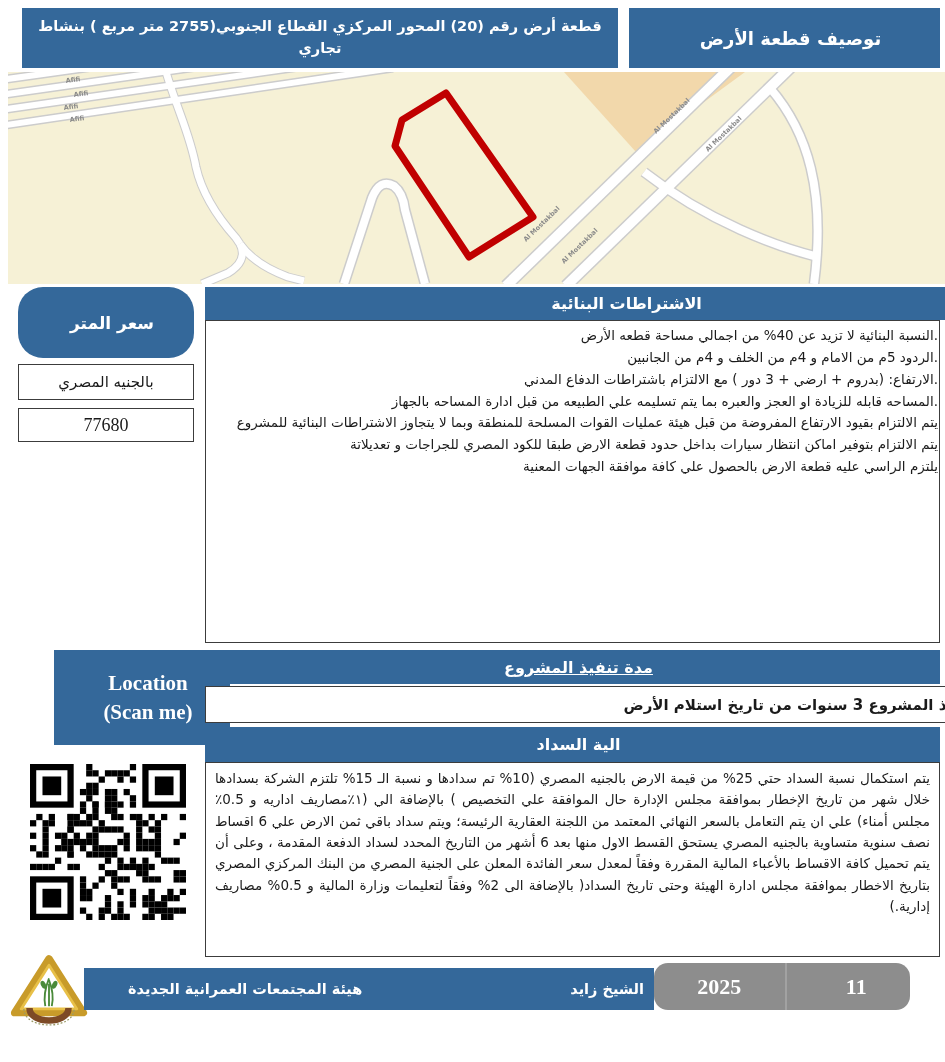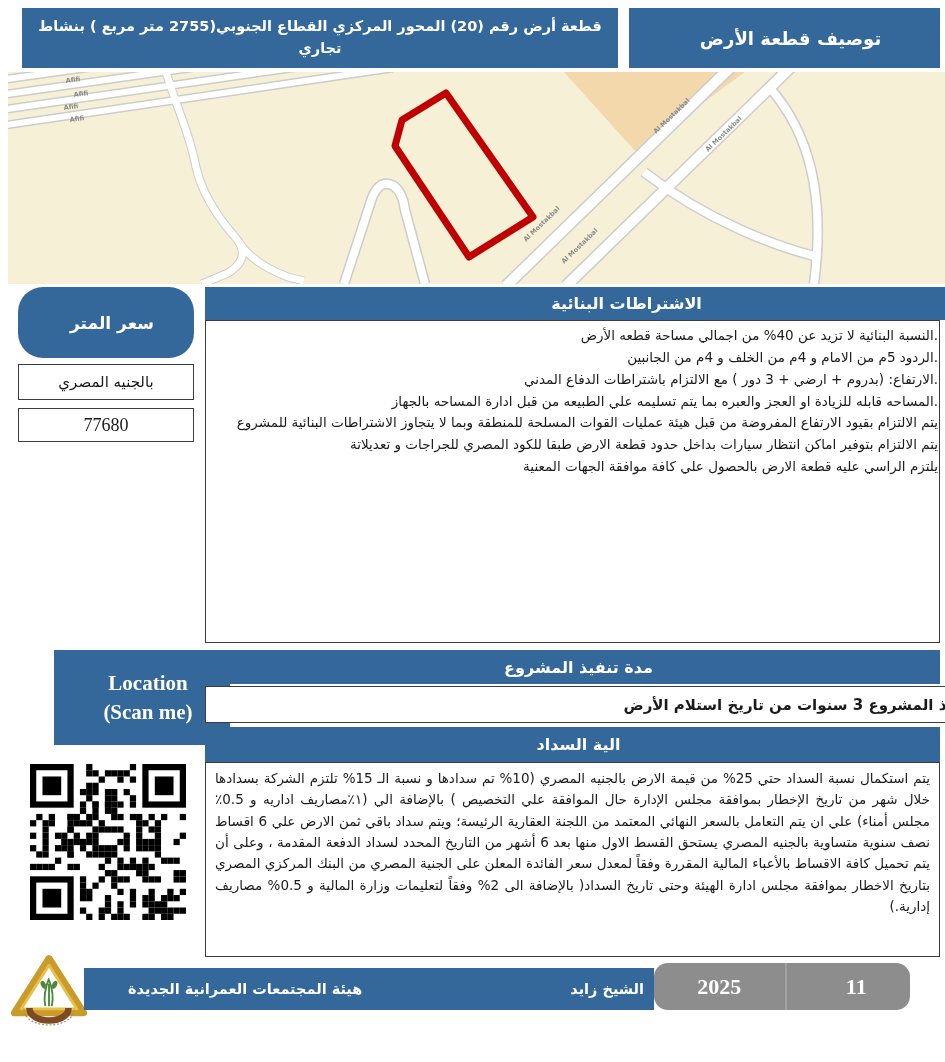--- a/index.html
+++ b/index.html
@@ -20,21 +20,21 @@
   #currency-box{left:18px;top:364px;width:176px;height:36px;display:flex;align-items:center;justify-content:center;font-size:15px;}
   #value-box{left:18px;top:408px;width:176px;height:34px;display:flex;align-items:center;justify-content:center;
              font-family:"Liberation Serif","DejaVu Serif",serif;font-size:18px;}
   #location-box{left:18px;top:650px;width:176px;height:95px;flex-direction:column;
                 font-family:"Liberation Serif","DejaVu Serif",serif;font-size:21px;line-height:1.35;margin-left:36px;}
   #qr-wrap{left:30px;top:764px;width:156px;height:156px;}
   
   #cond-header{left:205px;top:287px;width:831px;height:33px;font-size:16px;}
   #cond-box{left:205px;top:320px;width:735px;height:323px;padding:4px 1px;font-size:13.5px;line-height:1.62;}
   #cond-box .ln{direction:rtl;text-align:right;}
-  #dur-header{left:205px;top:650px;width:735px;height:34px;font-size:16px;}
+  #dur-header{left:205px;top:650px;width:735px;height:34px;font-size:16px;text-decoration:underline;}
   #dur-row{left:205px;top:686px;width:812px;height:37px;display:flex;align-items:center;
            direction:rtl;text-align:center;padding:0 8px;font-size:15px;font-weight:bold;}
   #pay-header{left:205px;top:727px;width:735px;height:35px;font-size:16px;}
   #pay-box{left:205px;top:762px;width:735px;height:195px;padding:5px 9px;font-size:13.5px;line-height:1.58;
            direction:rtl;text-align:justify;}
   
   #footer-gray{left:654px;top:963px;width:256px;height:47px;background:#8d8d8d;display:flex;border-radius:14px;}
   #footer-gray .cell{display:flex;align-items:center;justify-content:center;color:#fff;font-weight:bold;
                      font-family:"Liberation Serif","DejaVu Serif",serif;font-size:22px;}
   #footer-gray .cell-year{width:136px;}

